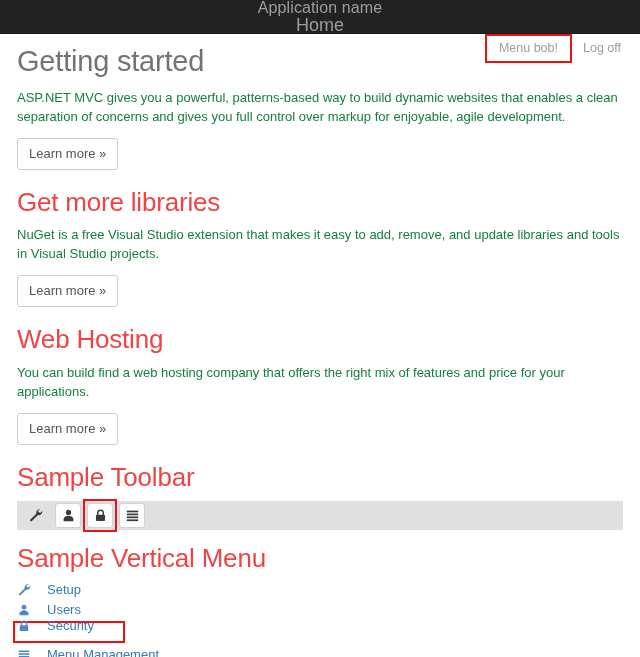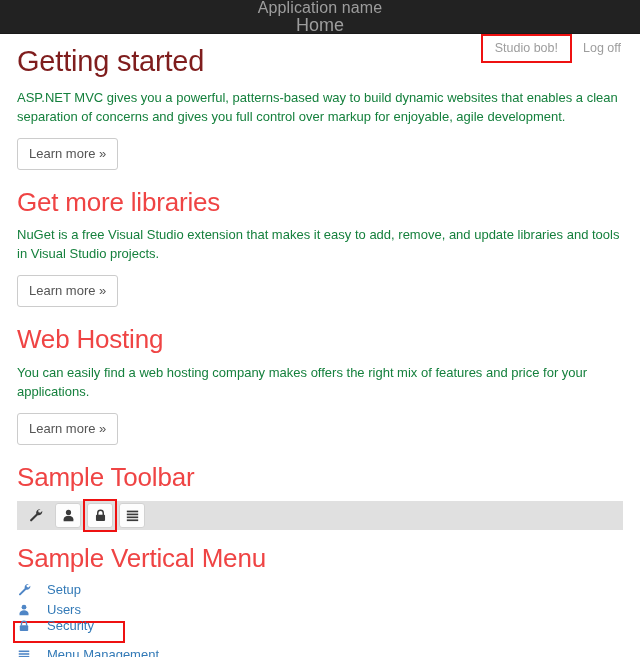--- a/index.html
+++ b/index.html
@@ -71,21 +71,21 @@
     padding: 6px 12px;
   }
 
   
   .container {
     padding: 0 17px;
   }
   h1.page-head {
     font-size: 29px;
     font-weight: normal;
-    color: #7f1d1d;
+    color: #737373;
     margin: 12px 0 10px 0;
     line-height: 1.1;
     letter-spacing: -.2px;
   }
   h2.section-head {
     font-size: 26px;
     font-weight: normal;
     color: #ef4444;
     margin: 14px 0 9px 0;
     line-height: 1.1;
@@ -191,42 +191,42 @@
 </style>
 </head>
 <body>
 
 <div class="navbar">
   <a class="navbar-brand" href="#">Application name</a>
   <div class="navbar-left-links">
     <a href="#">Home</a>
   </div>
   <div class="navbar-right">
-    <a href="#" class="nav-hello hl-box">Studio bob!</a>
+    <a href="#" class="nav-hello hl-box">Menu bob!</a>
     <a href="#">Log off</a>
   </div>
 </div>
 
 <div class="container">
 
   <div class="block">
     <h1 class="page-head">Getting started</h1>
     <p class="body-text">ASP.NET MVC gives you a powerful, patterns-based way to build dynamic websites that enables a clean separation of concerns and gives you full control over markup for enjoyable, agile development.</p>
     <a class="btn-learn" href="#">Learn more »</a>
   </div>
 
   <div class="block">
     <h2 class="section-head">Get more libraries</h2>
     <p class="body-text">NuGet is a free Visual Studio extension that makes it easy to add, remove, and update libraries and tools in Visual Studio projects.</p>
     <a class="btn-learn" href="#">Learn more »</a>
   </div>
 
   <div class="block">
     <h2 class="section-head">Web Hosting</h2>
-    <p class="body-text">You can easily find a web hosting company makes offers the right mix of features and price for your applications.</p>
+    <p class="body-text">You can build find a web hosting company that offers the right mix of features and price for your applications.</p>
     <a class="btn-learn" href="#">Learn more »</a>
   </div>
 
   <div style="margin-bottom:14px;">
     <h2 class="section-head">Sample Toolbar</h2>
     <div class="toolbar-strip">
 
       <div class="tb-btn">
         <span>
           <svg width="14" height="14" viewBox="0 0 16 16">

